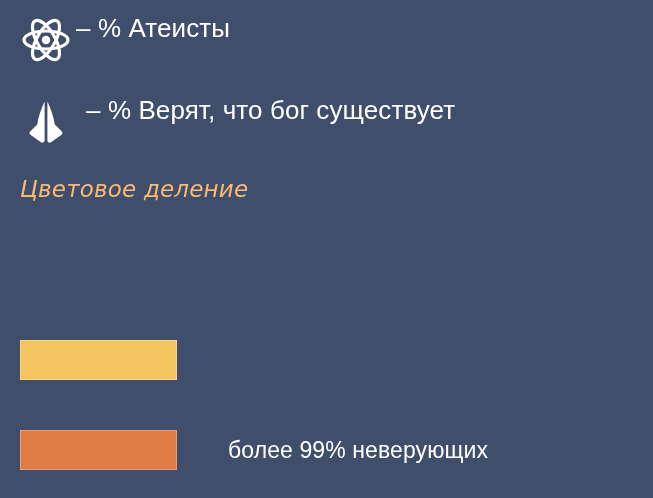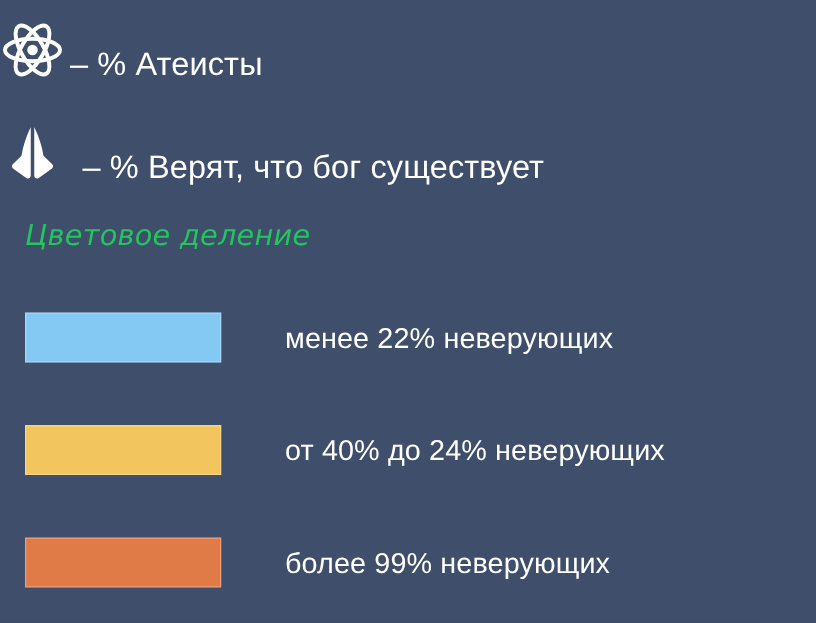--- a/index.html
+++ b/index.html
@@ -19,22 +19,22 @@
   .legend-panel {
     position: absolute;
     inset: 0;
     background: #3e4e6b;
   }
 
   
   .symbol-row {
     position: absolute;
     display: flex;
-    align-items: flex-end;
-    left: 0;
+    align-items: flex-start;
+    left: 20px;
   }
   .symbol-row.row-atheists { top: 14px; }
   .symbol-row.row-believers { top: 96px; gap: 10px; }
 
   .symbol-icon {
     width: 52px;
     height: 52px;
     flex: 0 0 52px;
     display: block;
   }
@@ -51,21 +51,21 @@
     white-space: nowrap;
     margin-left: 4px;
     letter-spacing: 0.1px;
   }
 
   
   .section-heading {
     position: absolute;
     left: 20px;
     top: 176px;
-    color: #22c55e;
+    color: #fdba74;
     font-size: 23px;
     font-style: italic;
     font-family: "DejaVu Sans", "Liberation Sans", sans-serif;
     white-space: nowrap;
     letter-spacing: 0.2px;
   }
 
   
   .scale-item {
     position: absolute;
@@ -126,28 +126,23 @@
           <path d="M24.6 5.5 C21.2 12.5 18.4 20.5 17.2 28.6 L10.2 35.4 C9.2 36.4 9.3 38.0 10.4 38.8 L21.0 46.3 C22.6 47.4 24.6 46.2 24.6 44.3 Z"></path>
           <path d="M27.4 5.5 C30.8 12.5 33.6 20.5 34.8 28.6 L41.8 35.4 C42.8 36.4 42.7 38.0 41.6 38.8 L31.0 46.3 C29.4 47.4 27.4 46.2 27.4 44.3 Z"></path>
         </g>
       </svg>
     </span>
     <span class="symbol-text">– % Верят, что бог существует</span>
   </div>
 
   <div class="section-heading">Цветовое деление</div>
 
-  <div class="scale-item item-0">
-    <span class="swatch" style="background:#83c9f4"></span>
-    <span class="scale-label">менее 22% неверующих</span>
-  </div>
 
   <div class="scale-item item-1">
     <span class="swatch" style="background:#f3c55e"></span>
-    <span class="scale-label">от 40% до 24% неверующих</span>
   </div>
 
   <div class="scale-item item-2">
     <span class="swatch" style="background:#e07a46"></span>
     <span class="scale-label">более 99% неверующих</span>
   </div>
 
 </div>
 
 </body></html>

